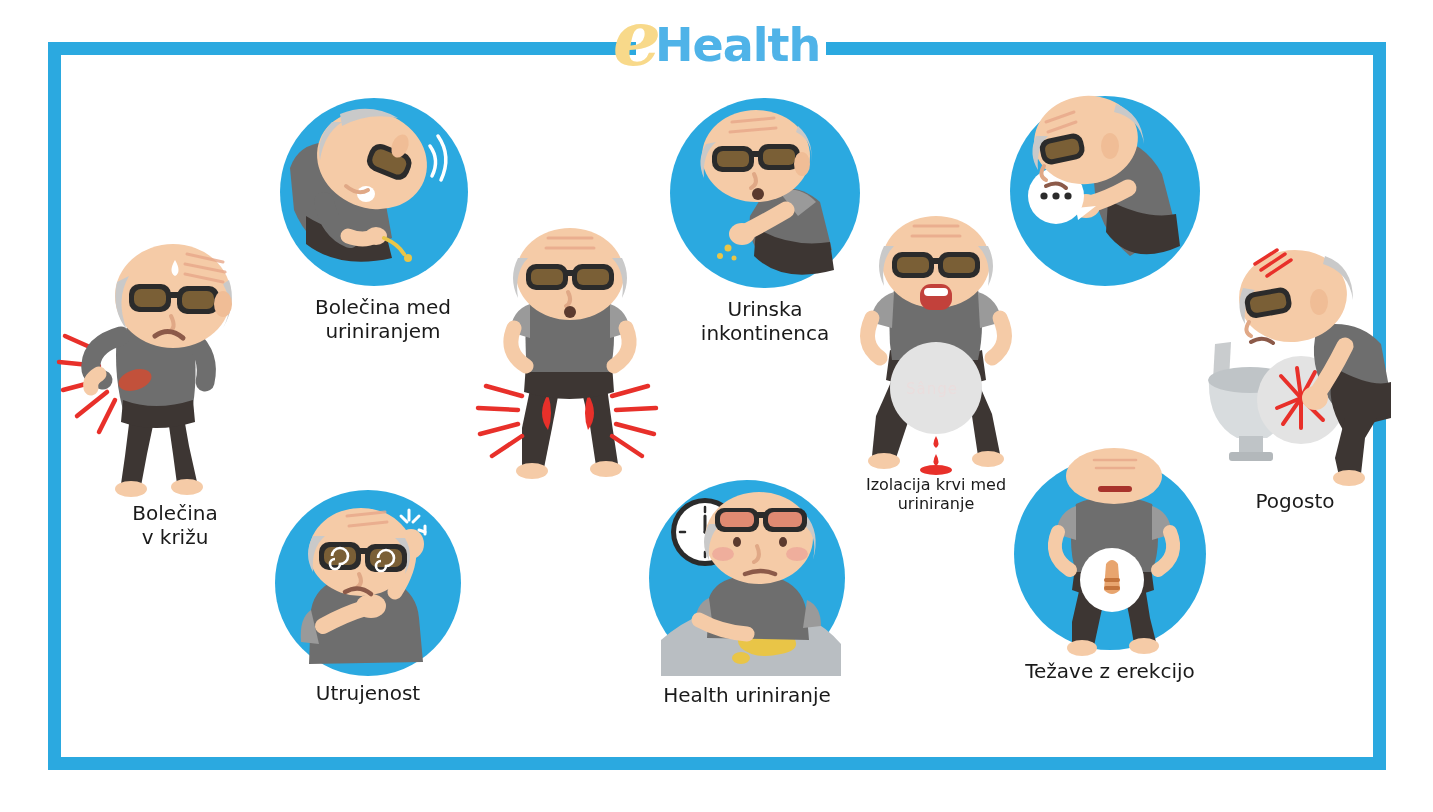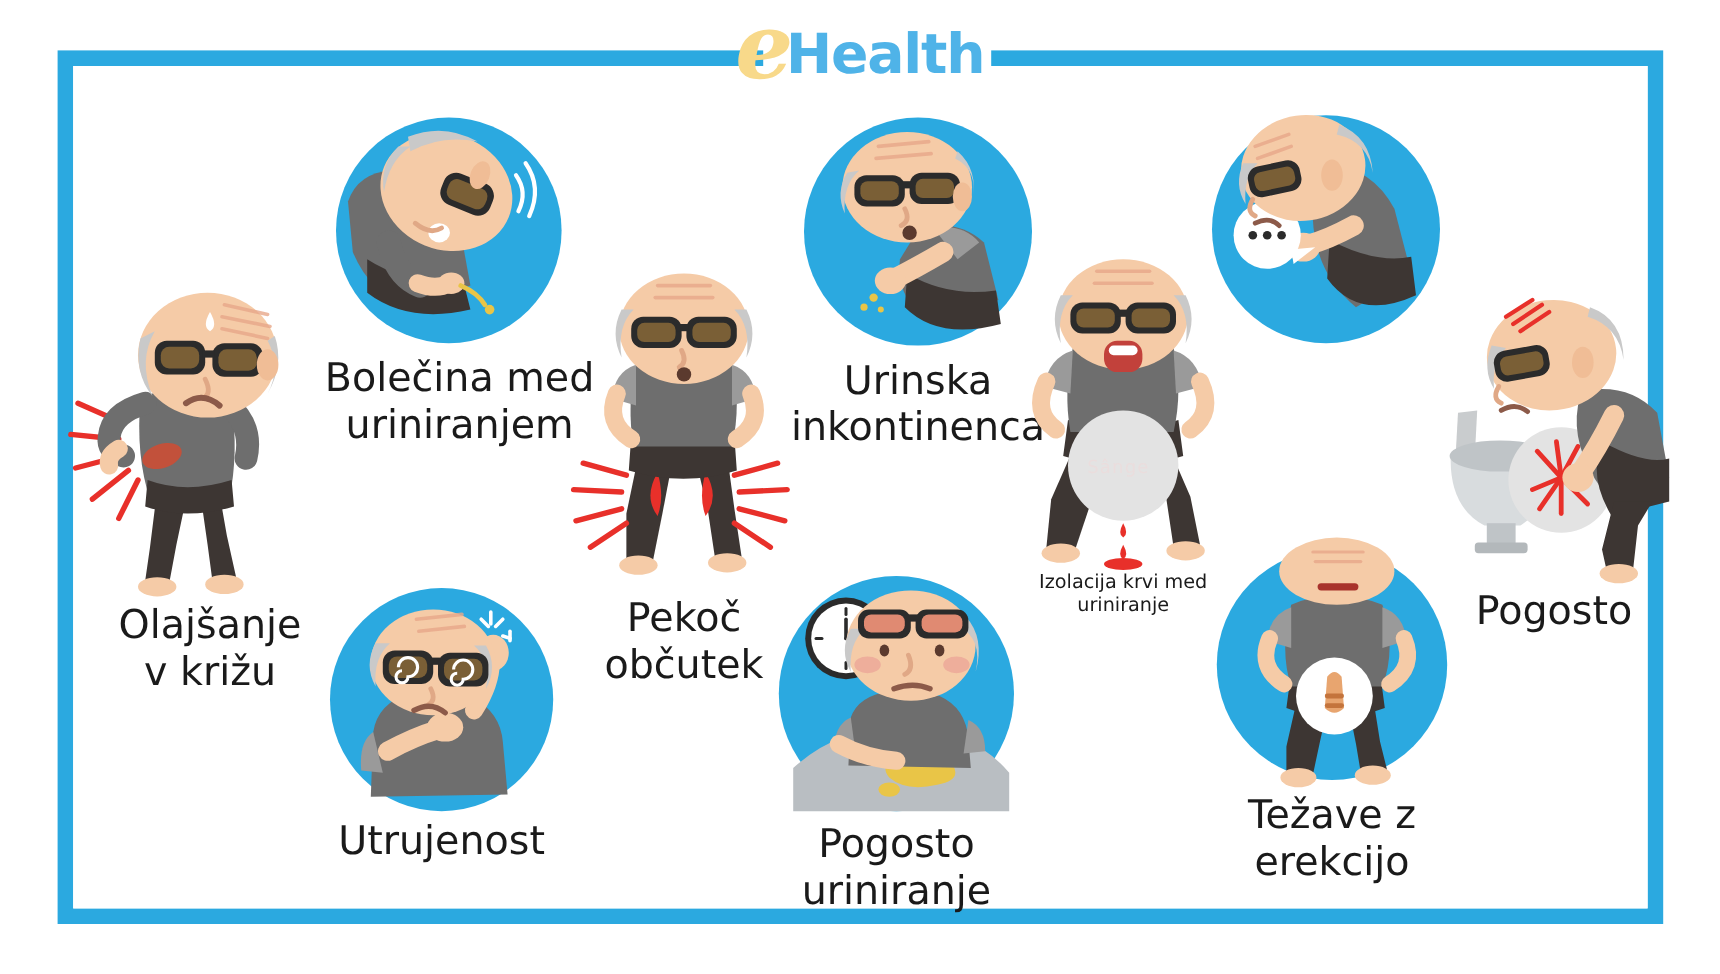--- a/index.html
+++ b/index.html
@@ -68,21 +68,21 @@
   }
   .caption{
     position:absolute;
     text-align:center;
     color:#1a1a1a;
     font-family:"DejaVu Sans","Liberation Sans",sans-serif;
     line-height:1.18;
     white-space:pre-line;
     font-weight:400;
   }
-  .cap-lg{font-size:33px;}
+  .cap-lg{font-size:20px;}
   .cap-md{font-size:16px;}
 
   
   .fig{position:absolute;left:0;top:0;width:100%;height:100%;}
   svg{display:block;overflow:visible;}
 
   .wm{
     position:absolute;
     color:#f0d9d9;
     font-size:15px;
@@ -152,21 +152,21 @@
           <rect x="127" y="51" width="32" height="18" rx="7" fill="#7A5F36"></rect>
           <rect x="114" y="52" width="10" height="6" fill="#2B2B2B"></rect>
         </g>
 
         <path d="M116 76 q6 12 -2 16" stroke="#E0A886" stroke-width="4" fill="none" stroke-linecap="round"></path>
         <path d="M100 96 q14 -10 28 2" stroke="#8C5A49" stroke-width="5" fill="none" stroke-linecap="round"></path>
 
         <ellipse cx="168" cy="64" rx="9" ry="13" fill="#F0BD96"></ellipse>
       </svg>
     </div>
-    <div class="caption cap-lg" style="left:0;top:262px;width:240px;">Olajšanje
+    <div class="caption cap-lg" style="left:0;top:262px;width:240px;">Bolečina
 v križu</div>
   </div>
 
   <div class="item" style="left:258px;top:98px;width:250px;height:280px;">
     <div class="art" style="width:188px;height:188px;margin-left:22px;">
       <div class="circle" style="width:188px;height:188px;"></div>
       <svg class="fig" viewBox="0 0 188 188">
 
         <path d="M10 70 Q18 46 46 44 L74 52 Q96 64 104 96 L112 140 L60 158 Q28 146 14 112 Z" fill="#6E6E6E"></path>
         <path d="M26 118 Q60 140 106 136 L112 160 Q60 172 26 146 Z" fill="#3D3633"></path>
@@ -248,22 +248,20 @@
           <rect x="112" y="36" width="42" height="26" rx="10" fill="#2B2B2B"></rect>
           <rect x="71" y="41" width="32" height="16" rx="6" fill="#7A5F36"></rect>
           <rect x="117" y="41" width="32" height="16" rx="6" fill="#7A5F36"></rect>
           <rect x="104" y="42" width="10" height="6" fill="#2B2B2B"></rect>
         </g>
 
         <path d="M108 64 q5 10 -2 14" stroke="#E0A886" stroke-width="4" fill="none" stroke-linecap="round"></path>
         <circle cx="110" cy="84" r="6" fill="#5B3A2E"></circle>
       </svg>
     </div>
-    <div class="caption cap-lg" style="left:0;top:268px;width:220px;">Pekoč
-občutek</div>
   </div>
 
   <div class="item" style="left:650px;top:98px;width:230px;height:280px;">
     <div class="art" style="width:190px;height:190px;margin-left:20px;">
       <div class="circle" style="width:190px;height:190px;"></div>
       <svg class="fig" viewBox="0 0 190 190">
 
         <path d="M96 92 Q128 84 150 104 L162 152 L104 170 Q76 150 80 118 Z" fill="#6E6E6E"></path>
         <path d="M86 130 Q120 150 160 144 L164 172 Q112 186 84 158 Z" fill="#3D3633"></path>
 
@@ -525,21 +523,21 @@
           <ellipse cx="134" cy="62" rx="4" ry="5"></ellipse>
         </g>
         <g fill="#EDA99A" opacity=".85">
           <ellipse cx="74" cy="74" rx="11" ry="7"></ellipse>
           <ellipse cx="148" cy="74" rx="11" ry="7"></ellipse>
         </g>
         <path d="M108 66 q5 12 -3 16" stroke="#E0A886" stroke-width="4" fill="none" stroke-linecap="round"></path>
         <path d="M96 94 q16 -6 30 0" stroke="#8C5A49" stroke-width="4.5" fill="none" stroke-linecap="round"></path>
       </svg>
     </div>
-    <div class="caption cap-lg" style="left:0;top:204px;width:258px;">Pogosto uriniranje</div>
+    <div class="caption cap-lg" style="left:0;top:204px;width:258px;">Health uriniranje</div>
   </div>
 
   <div class="item" style="left:990px;top:458px;width:240px;height:250px;">
     <div class="art" style="width:192px;height:192px;margin-left:24px;">
       <div class="circle" style="width:192px;height:192px;"></div>
       <svg class="fig" viewBox="0 0 192 192">
 
         <path d="M68 120 L58 164 L58 186 L80 188 L86 160 L94 124 Z" fill="#3D3633"></path>
         <path d="M108 122 L116 162 L120 186 L142 184 L136 160 L130 122 Z" fill="#3D3633"></path>
         <ellipse cx="68" cy="190" rx="15" ry="8" fill="#F5CBA7"></ellipse>

